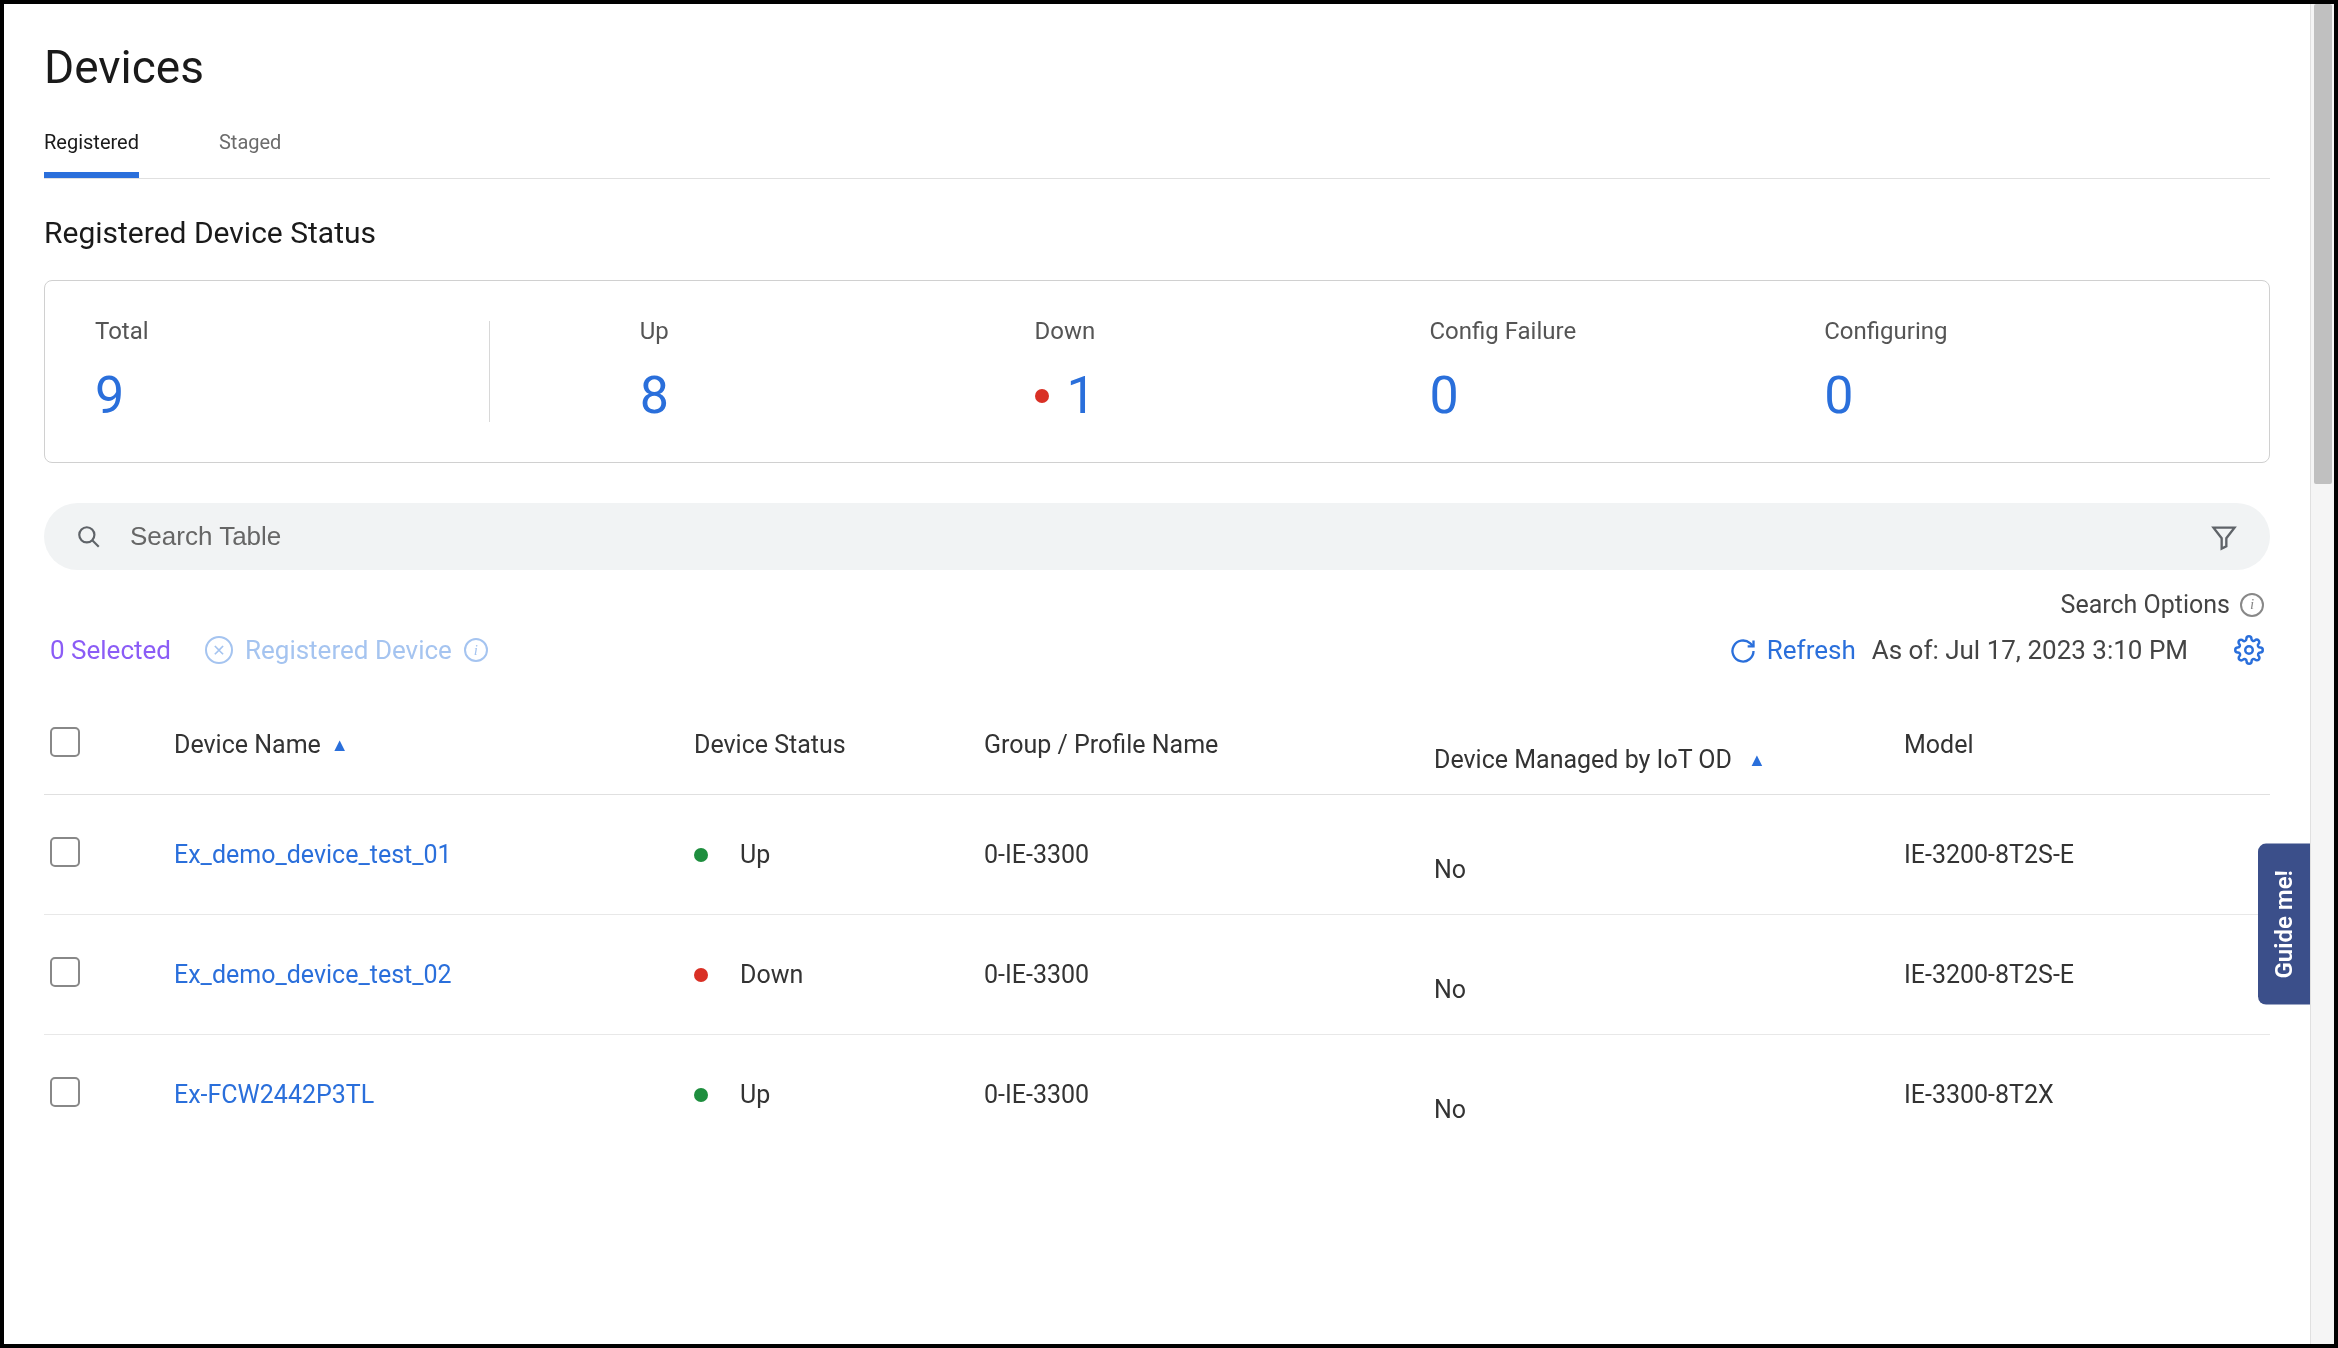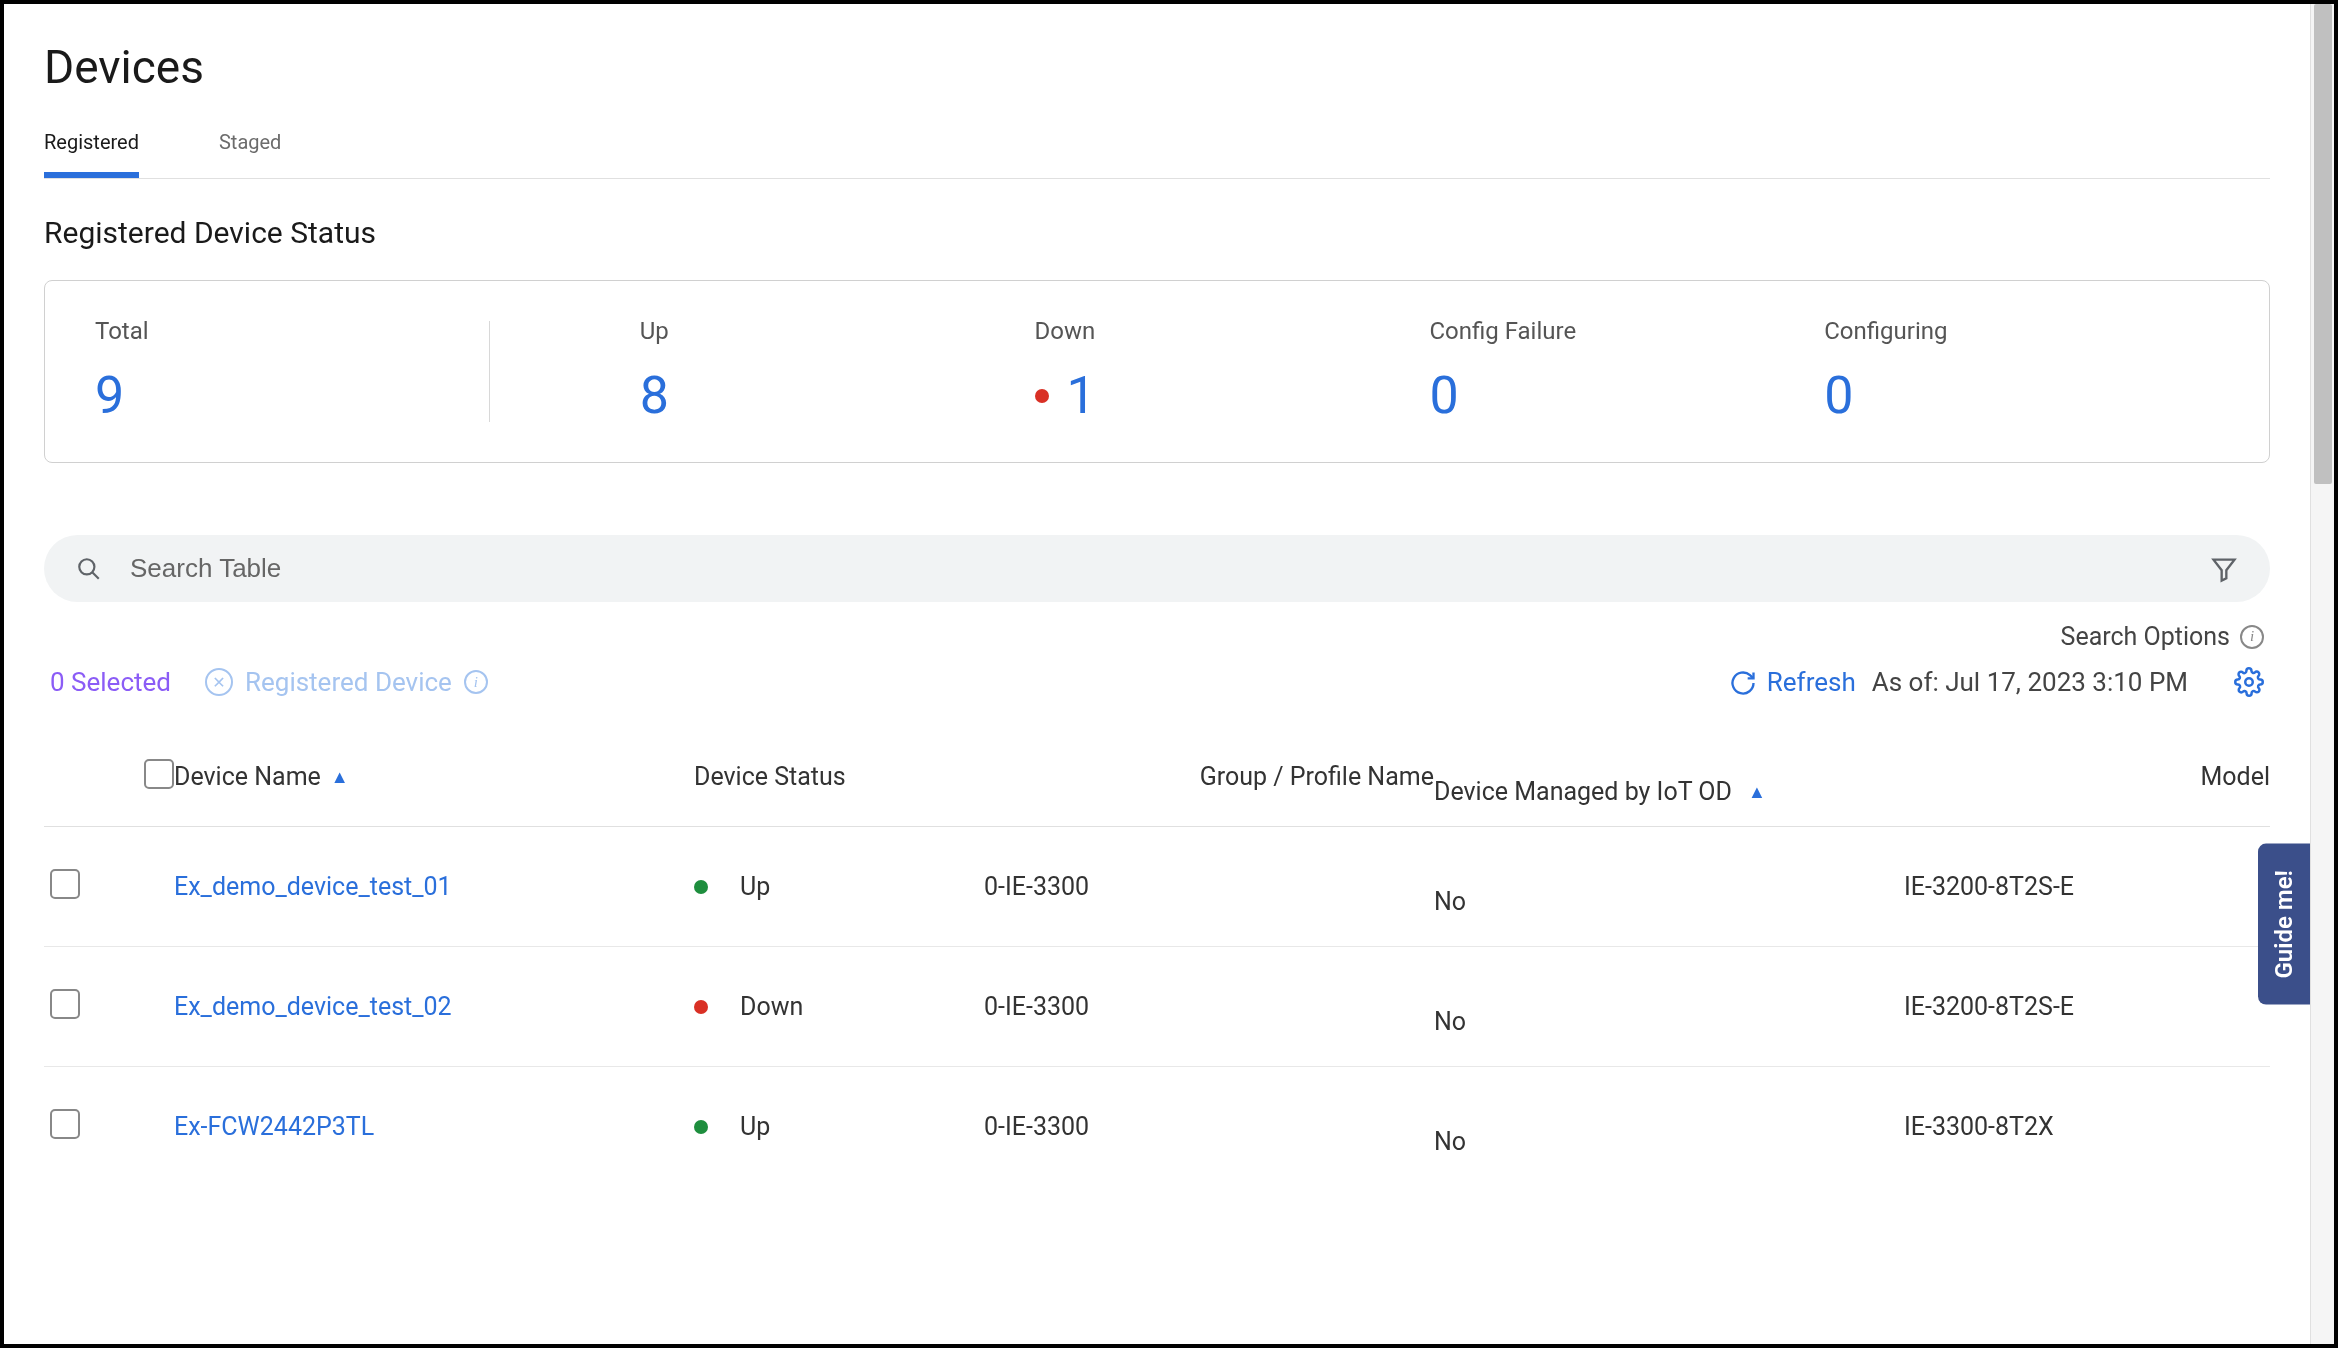--- a/index.html
+++ b/index.html
@@ -66,21 +66,21 @@
       font-size: 30px;
       font-weight: 400;
       color: #1a1a1a;
       margin-bottom: 30px;
     }
     .status-card {
       border: 1px solid #d0d0d0;
       border-radius: 8px;
       padding: 36px 50px;
       display: flex;
-      margin-bottom: 72px;
+      margin-bottom: 40px;
     }
     .status-item {
       flex: 1;
       position: relative;
     }
     .status-item.divider::after {
       content: "";
       position: absolute;
       right: 0;
       top: 4px;
@@ -239,21 +239,20 @@
       width: 100%;
     }
     .table-header {
       display: flex;
       align-items: center;
       padding: 20px 0;
       font-size: 25px;
       color: #333;
       font-weight: 400;
       border-bottom: 1px solid #e0e0e0;
-      text-align: right;
     }
     .col-checkbox { width: 130px; padding-left: 6px; }
     .col-name { width: 520px; display:flex; align-items:center; gap:10px;}
     .col-status { width: 290px; display:flex; align-items:center; gap:14px;}
     .col-group { width: 450px; }
     .col-managed { width: 470px; display:flex; align-items:center; gap:16px;margin-top:30px;}
     .col-model { flex: 1; }
     .sort-arrow {
       color: #2a6fdb;
       font-size: 18px;

